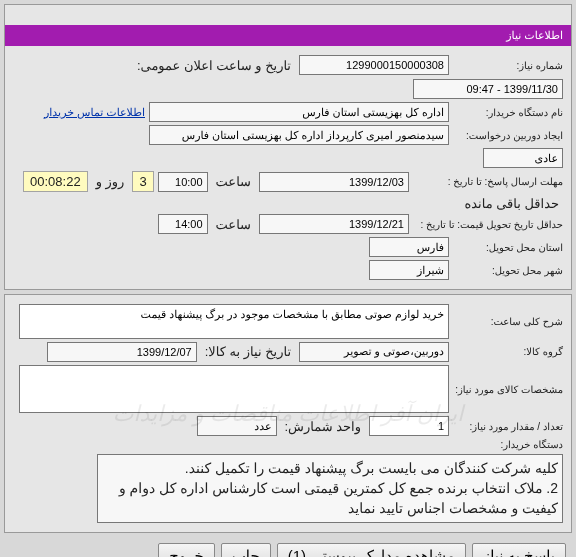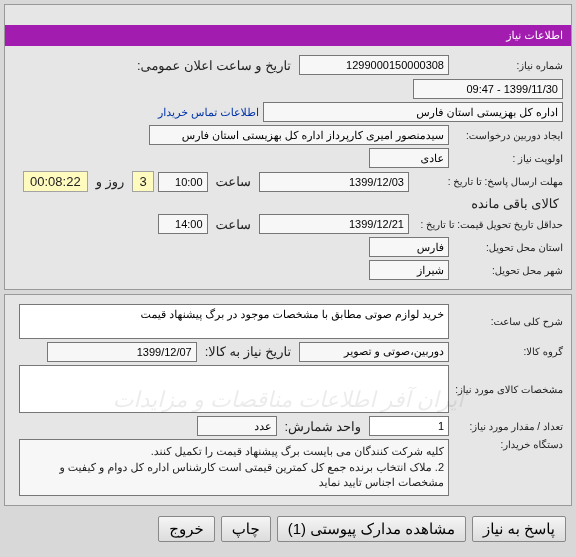--- a/index.html
+++ b/index.html
@@ -91,70 +91,71 @@
   background: linear-gradient(#f5f5f5,#dcdcdc);
   border: 1px solid #888;
   padding: 3px 10px;
   font-size: 15px;
   font-family: inherit;
   border-radius: 2px;
   cursor: pointer;
 }
 .link {
   color: #0033aa;
+  text-decoration: underline;
   cursor: pointer;
   font-size: 11px;
 }
 .notes {
-  font-size: 11px;
+  font-size: 14px;
   line-height: 1.4;
-  width: 430px;
+  width: 466px;
 }
 </style>
 </head>
 <body>
 
 <div class="panel">
   <div class="panel-header">اطلاعات نیاز</div>
   <div class="panel-body">
 
     <div class="row">
       <span class="label">شماره نیاز:</span>
       <input class="field ro w-med" readonly="" value="1299000150000308" style="">
       <span class="label-inline">تاریخ و ساعت اعلان عمومی:</span>
       <input class="field ro w-med" readonly="" value="1399/11/30 - 09:47" style="">
     </div>
 
     <div class="row">
+      <span class="label">نام دستگاه خریدار:</span>
       <input class="field ro w-long" readonly="" value="اداره کل بهزیستی استان فارس" style="">
       <span class="link">اطلاعات تماس خریدار</span>
     </div>
 
     <div class="row">
       <span class="label">ایجاد دوربین درخواست:</span>
       <input class="field ro w-long" readonly="" value="سیدمنصور امیری کارپرداز اداره کل بهزیستی استان فارس" style="">
     </div>
 
     <div class="row">
-      <span class="label">اولویت نیاز :</span>
       <input class="field ro w-short" readonly="" value="عادی" style="">
     </div>
 
     <div class="row">
       <span class="label" style="width:150px">
         <span>مهلت ارسال پاسخ:</span>
         <span>تا تاریخ :</span>
       </span>
       <input class="field ro w-med" readonly="" value="1399/12/03" style="">
       <span class="label-inline">ساعت</span>
       <input class="field ro w-tiny" readonly="" value="10:00" style="">
       <span class="counter">3</span>
       <span class="label-inline">روز و</span>
       <span class="counter">00:08:22</span>
-      <span class="label-inline">کالای باقی مانده</span>
+      <span class="label-inline">حداقل باقی مانده</span>
     </div>
 
     <div class="row">
       <span class="label" style="width:150px">
         <span>حداقل تاریخ تحویل قیمت:</span>
         <span>تا تاریخ :</span>
       </span>
       <input class="field ro w-med" readonly="" value="1399/12/21" style="">
       <span class="label-inline">ساعت</span>
       <input class="field ro w-tiny" readonly="" value="14:00" style="">

